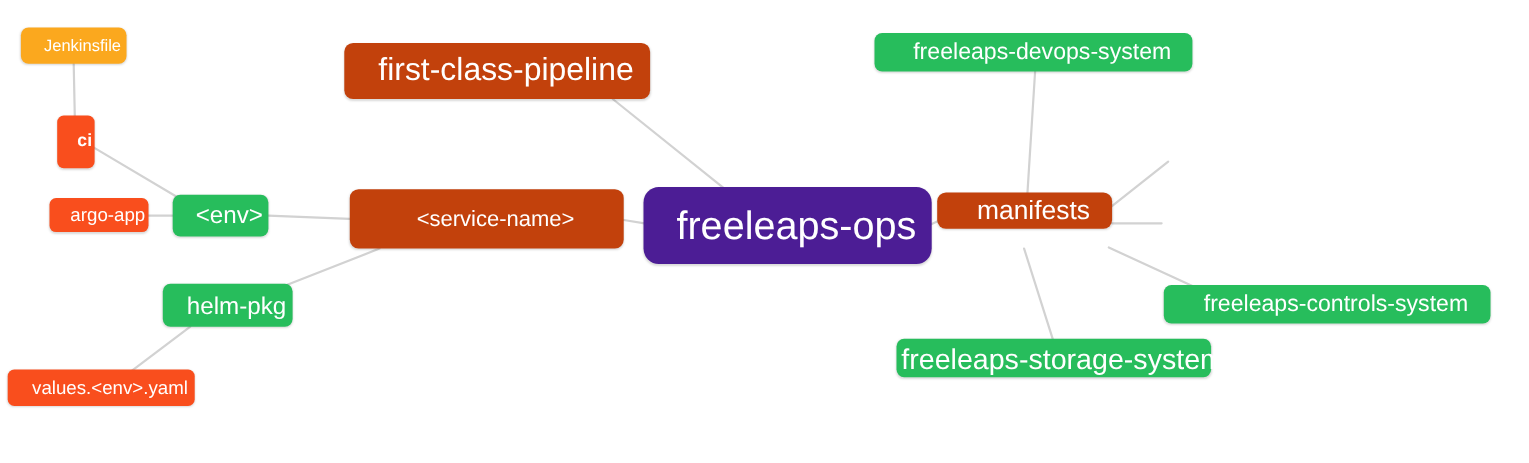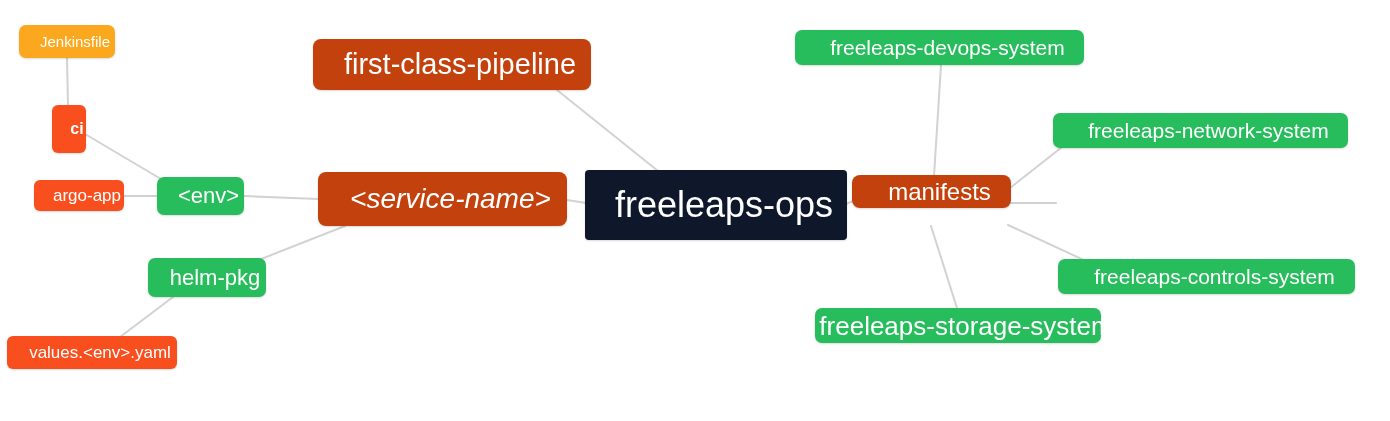--- a/index.html
+++ b/index.html
@@ -37,21 +37,21 @@
     box-sizing: border-box;
     cursor: pointer;
     box-shadow: 0 1px 2px rgba(0,0,0,0.15);
     line-height: 1;
     padding-left: 16px;
   }
   .node.blue   { background: #c2410c; border-radius: 8px; }
   .node.green  { background: #27bd5c; border-radius: 7px; }
   .node.red    { background: #f94e1d; border-radius: 6px; }
   .node.orange { background: #fba81e; border-radius: 7px; }
-  .node.dark   { background: #0f172a; border-radius: 4px; }
+  .node.dark   { background: #4c1d95; border-radius: 14px; }
 </style>
 </head>
 <body>
 
 <div class="canvas">
 
   <svg class="edges" width="1390" height="421">
     <line x1="67" y1="58" x2="68" y2="106"></line>
     <line x1="85" y1="134" x2="166" y2="182"></line>
     <line x1="121" y1="196" x2="157" y2="196"></line>
@@ -65,38 +65,37 @@
     <line x1="1010" y1="188" x2="1062" y2="147"></line>
     <line x1="1011" y1="203" x2="1056" y2="203"></line>
     <line x1="1008" y1="225" x2="1086" y2="261"></line>
     <line x1="931" y1="226" x2="957" y2="308"></line>
   </svg>
 
   <div class="node orange" style="left:19px;  top:25px;  width:96px;  height:33px; font-size:15px;">Jenkinsfile</div>
 
   <div class="node red" style="left:52px;  top:105px; width:34px;  height:48px; font-size:16px; font-weight:700;">ci</div>
 
-  <div class="node red" style="left:34px;  top:180px; width:90px;  height:31px; font-size:17px;">argo-app</div>
+  <div class="node red" style="left:45px;  top:180px; width:90px;  height:31px; font-size:17px;">argo-app</div>
 
   <div class="node green" style="left:157px; top:177px; width:87px;  height:38px; font-size:22px;">&lt;env&gt;</div>
 
   <div class="node blue" style="left:313px; top:39px;  width:278px; height:51px; font-size:29px;">first-class-pipeline</div>
 
-  <div class="node blue" style="left:318px; top:172px; width:249px; height:54px; font-size:28px;font-style:italic;">&lt;service-name&gt;</div>
+  <div class="node blue" style="left:318px; top:172px; width:249px; height:54px; font-size:20px;">&lt;service-name&gt;</div>
 
   <div class="node green" style="left:148px; top:258px; width:118px; height:39px; font-size:22px;">helm-pkg</div>
 
   <div class="node red" style="left:7px;   top:336px; width:170px; height:33px; font-size:17px;">values.&lt;env&gt;.yaml</div>
 
   <div class="node dark" style="left:585px; top:170px; width:262px; height:70px; font-size:36px;">freeleaps-ops</div>
 
   <div class="node blue" style="left:852px; top:175px; width:159px; height:33px; font-size:24px;">manifests</div>
 
   <div class="node green" style="left:795px;  top:30px;  width:289px; height:35px; font-size:21px;">freeleaps-devops-system</div>
 
-  <div class="node green" style="left:1053px; top:113px; width:295px; height:35px; font-size:21px;">freeleaps-network-system</div>
 
 
   <div class="node green" style="left:1058px; top:259px; width:297px; height:35px; font-size:21px;">freeleaps-controls-system</div>
 
   <div class="node green" style="left:815px;  top:308px; width:286px; height:35px; font-size:26px;">freeleaps-storage-system</div>
 
 </div>
 
 </body></html>

